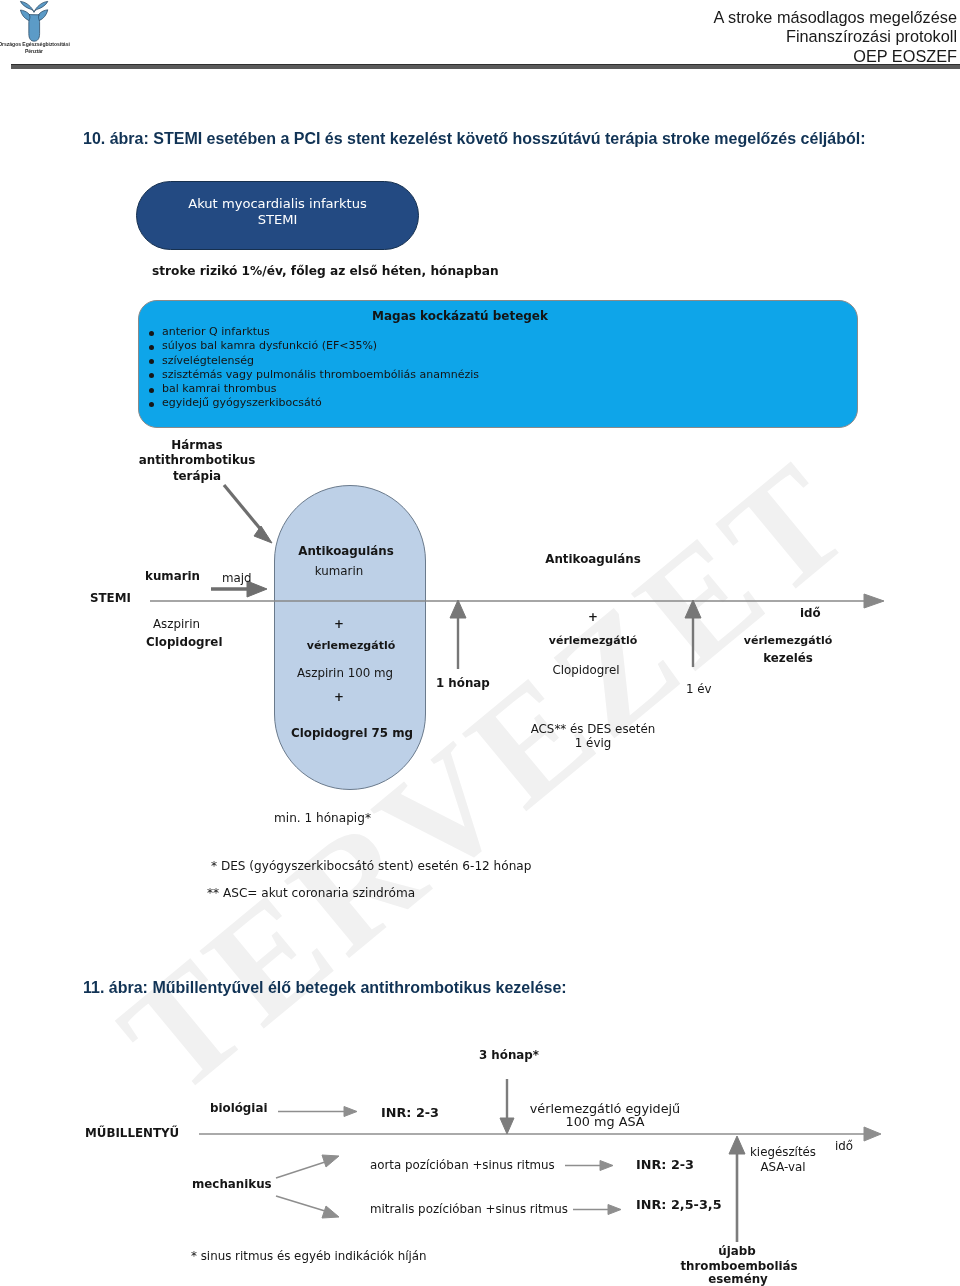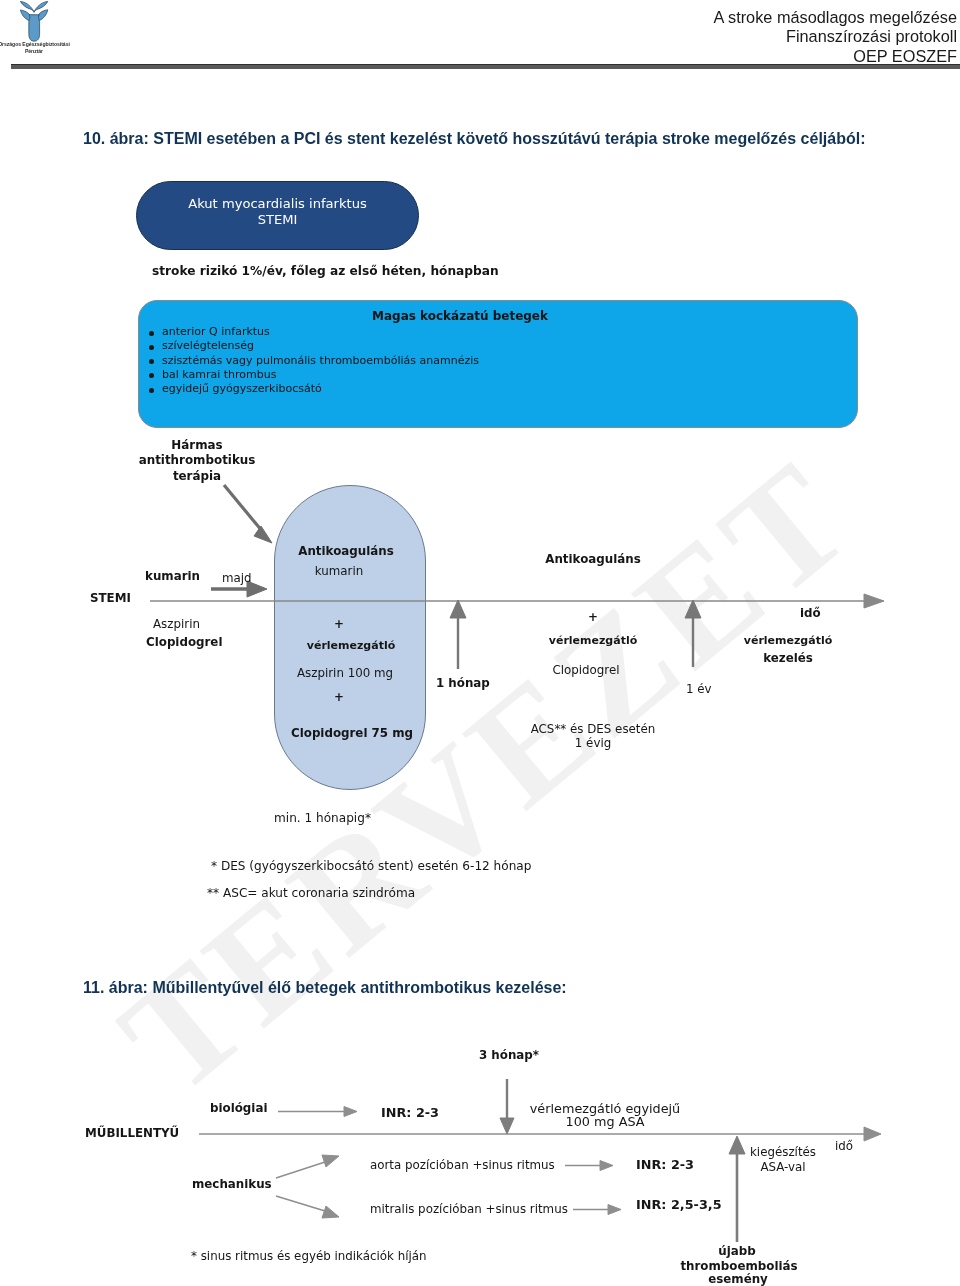--- a/index.html
+++ b/index.html
@@ -114,20 +114,21 @@
     <div>Akut myocardialis infarktus</div>
     <div>STEMI</div>
   </div>
 
   <div class="risk10">stroke rizikó 1%/év, főleg az első héten, hónapban</div>
 
   <div class="riskbox">
     <div class="riskbox-title">Magas kockázatú betegek</div>
     <ul class="riskbox-list">
       <li>anterior Q infarktus</li>
+      <li>súlyos bal kamra dysfunkció (EF&lt;35%)</li>
       <li>szívelégtelenség</li>
       <li>szisztémás vagy pulmonális thromboembóliás anamnézis</li>
       <li>bal kamrai thrombus</li>
       <li>egyidejű gyógyszerkibocsátó</li>
     </ul>
   </div>
 
   <div class="triple">
     <div>Hármas</div>
     <div>antithrombotikus</div>

